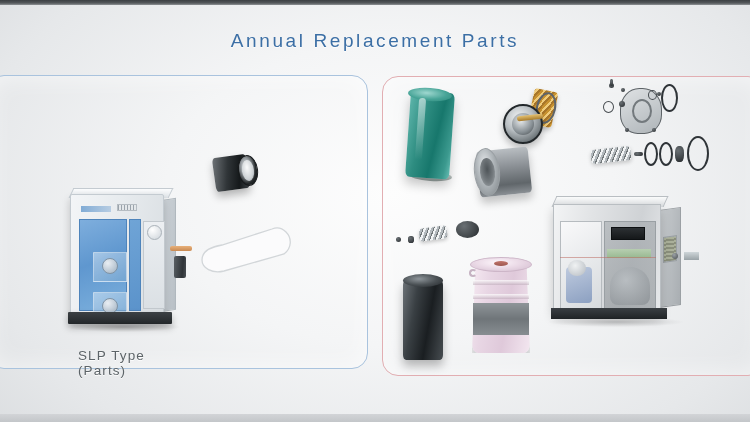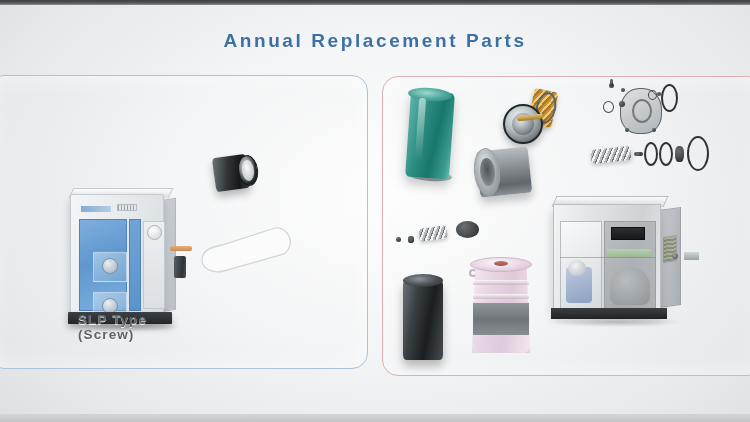--- a/index.html
+++ b/index.html
@@ -11,21 +11,20 @@
   }
 
   
   #slide {
     position: absolute;
     left: 0; top: 0;
     width: 750px; height: 422px;
     background:
       radial-gradient(ellipse 620px 420px at 52% 46%, #fdfdfd 0%, #f4f5f6 36%, #e6e8ea 68%, #d2d5d8 100%);
     overflow: hidden;
-    font-weight: bold;
   }
   #top-bar {
     position: absolute; left: 0; top: 0; width: 750px; height: 5px;
     background: linear-gradient(180deg,#3b3f42 0%, #55595c 60%, #8f9396 100%);
   }
   #bottom-bar {
     position: absolute; left: 0; bottom: 0; width: 750px; height: 8px;
     background: linear-gradient(180deg,#d2d4d7 0%, #c3c6c9 100%);
   }
 
@@ -56,21 +55,21 @@
   
   .caption {
     position: absolute;
     font-size: 13.5px;
     letter-spacing: 1.1px;
     color: #5d6468;
     line-height: 15px;
     text-shadow: 0 1px 0 rgba(255,255,255,.85);
     white-space: nowrap;
   }
-  #caption-left  { left: 78px;  top: 312px; }
+  #caption-left  { left: 78px;  top: 348px; }
   #caption-right { left: 549px; top: 328px; }
   .caption .sub { display: block; }
 
   #footnote {
     position: absolute; left: 486px; top: 374px;
     font-size: 10.5px; letter-spacing: .45px;
     color: #77797c;
     white-space: nowrap;
   }
 
@@ -471,21 +470,21 @@
   </div>
 
   <div id="belt">
     <svg class="outline" viewBox="0 0 96 52" xmlns="http://www.w3.org/2000/svg">
       <path d="M88,8 C94,14 94,24 86,30 L26,47 C14,50 4,44 4,36 C4,28 12,23 24,21 L74,5 C79,3 84,4 88,8 Z" fill="#fbfbfc" stroke="#d2d6d9" stroke-width="1.3"></path>
     </svg>
   </div>
 
   <div class="caption" id="caption-left">
     <span class="sub">SLP Type</span>
-    <span class="sub">(Screw)</span>
+    <span class="sub">(Parts)</span>
   </div>
 
   <div class="panel" id="panel-right"></div>
 
   <div id="oil-filter">
     <div class="of-bottom"></div>
     <div class="of-body"></div>
     <div class="of-top"></div>
     <div class="of-gloss"></div>
   </div>

